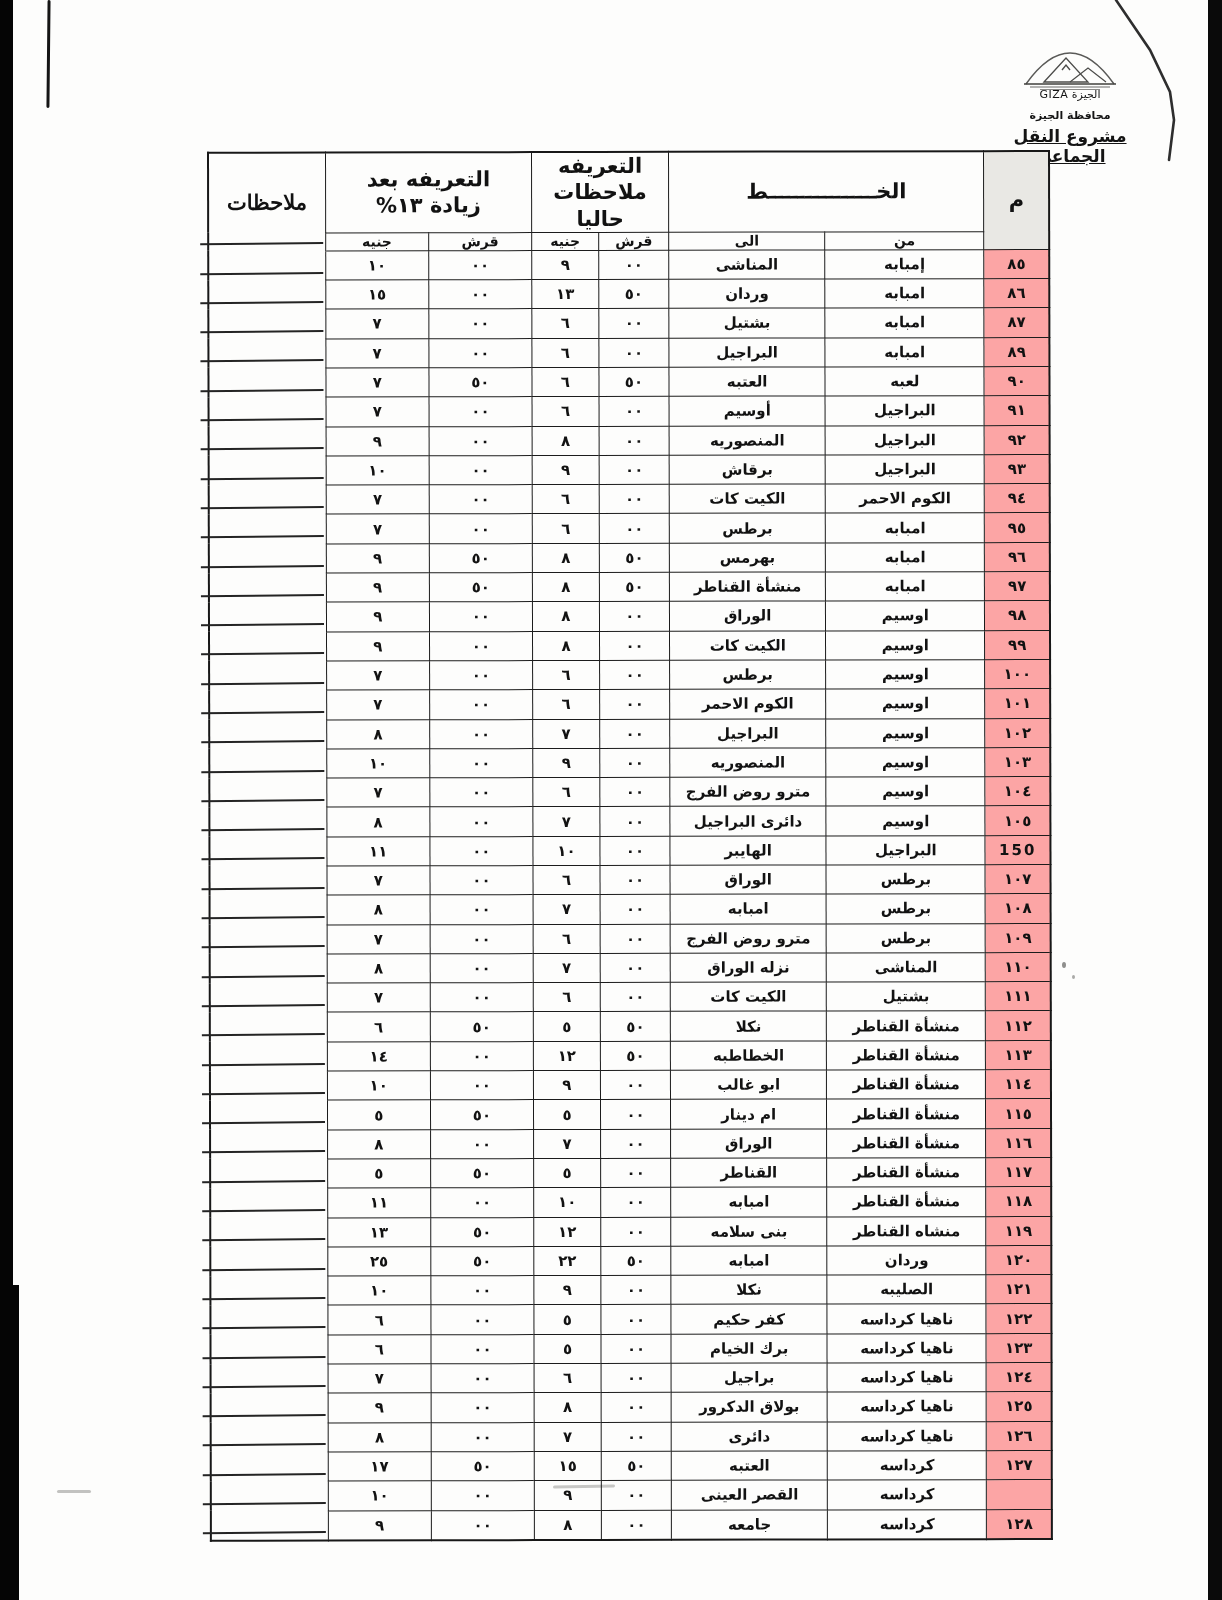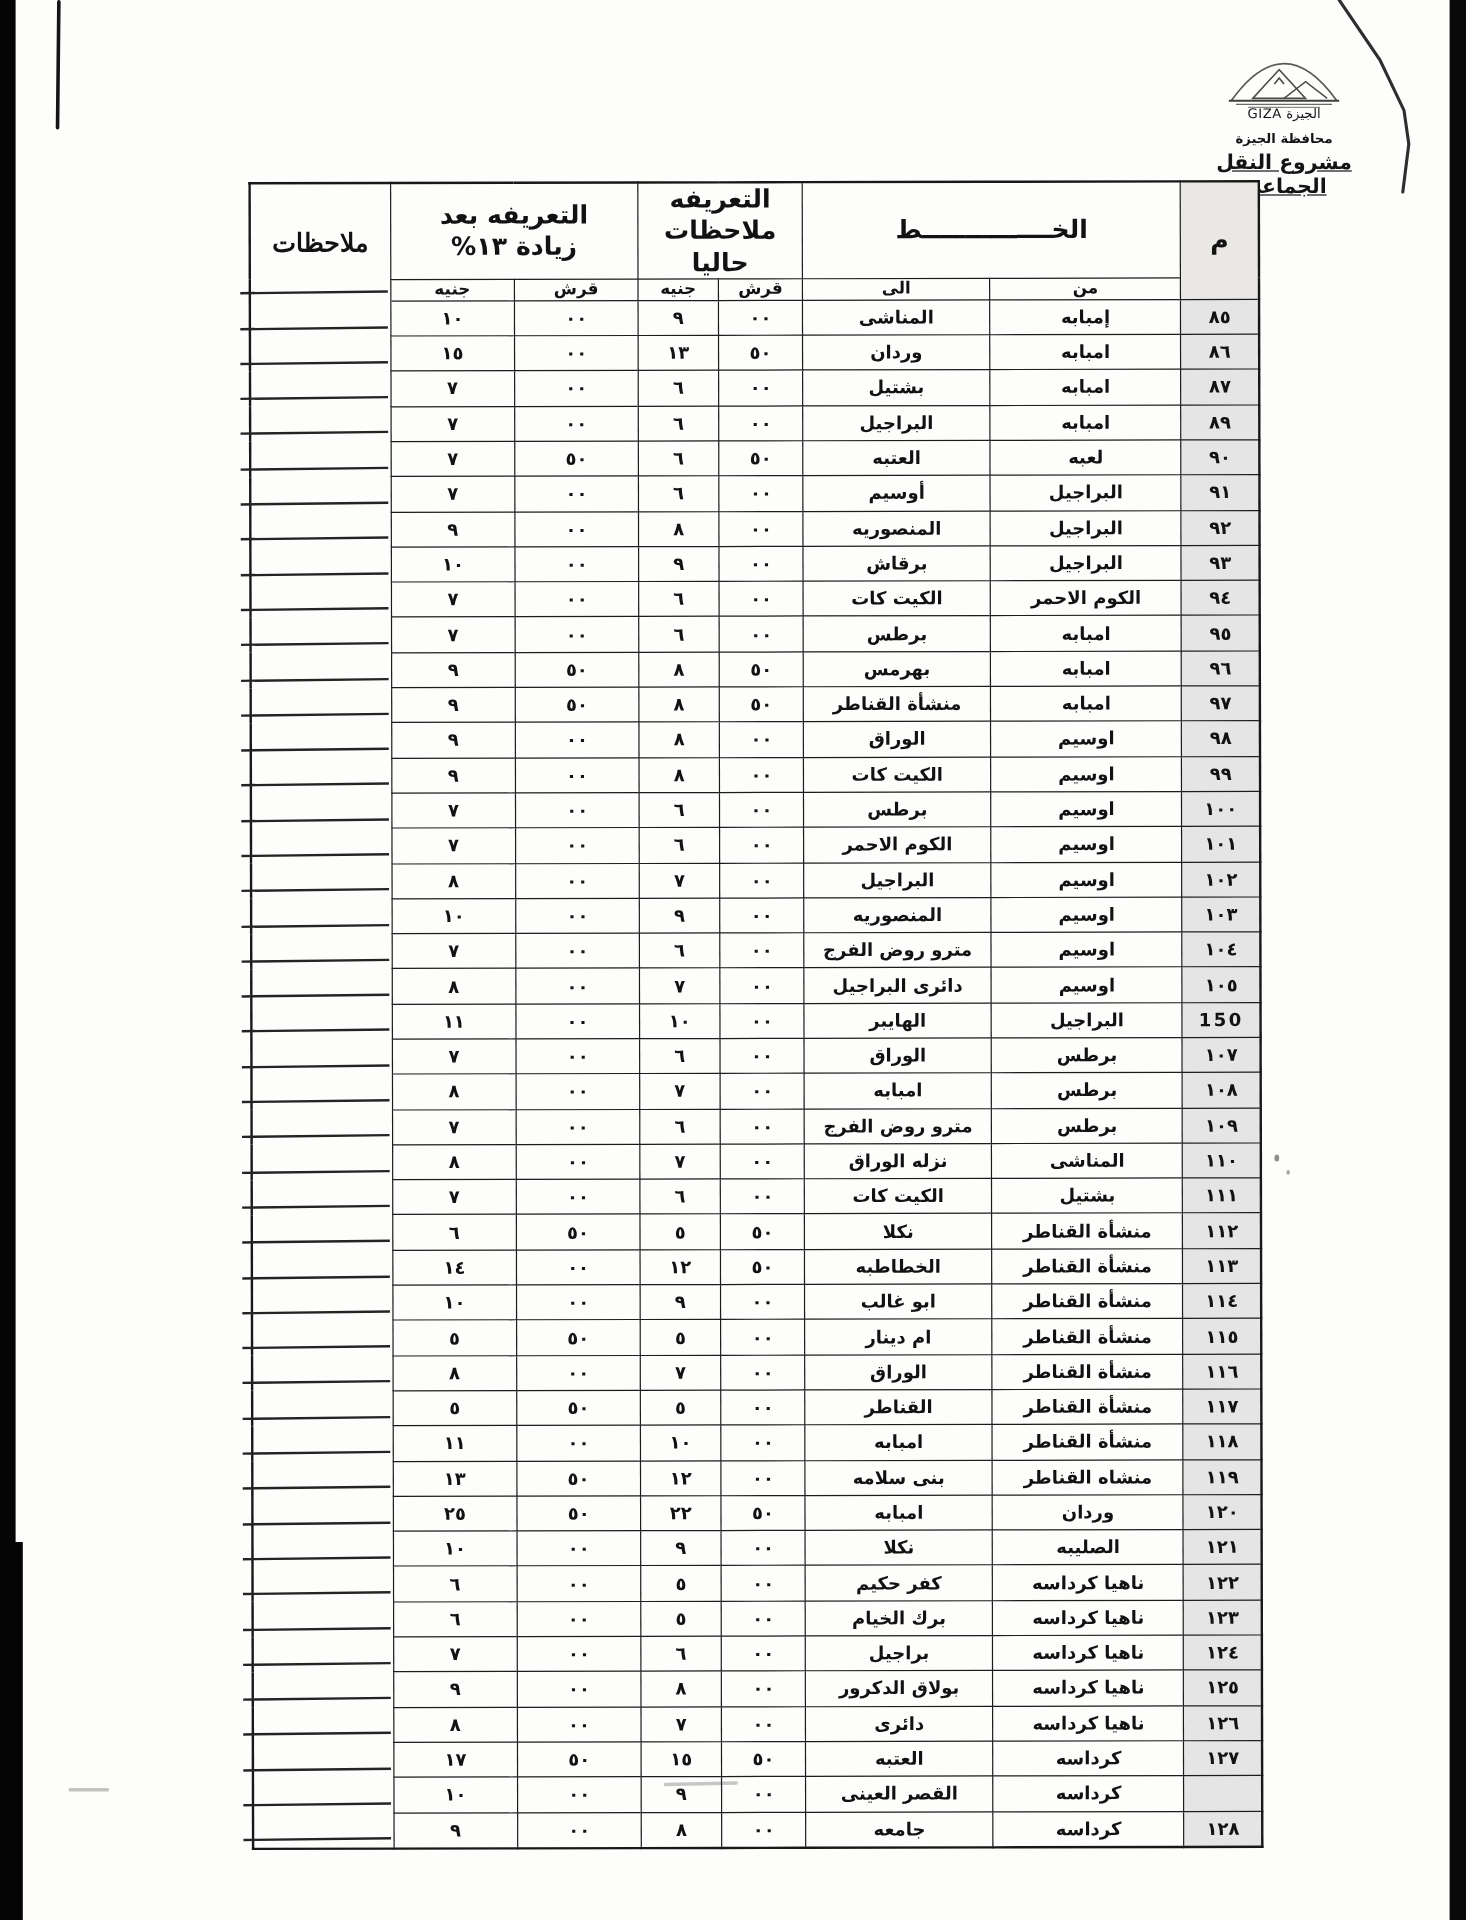--- a/index.html
+++ b/index.html
@@ -33,21 +33,21 @@
     border-collapse:collapse;table-layout:fixed;direction:rtl;
     transform:rotate(-0.12deg);transform-origin:top right;
   }
   table.tariff{border:2.5px solid #181818;}
   .tariff th,.tariff td{border:1.6px solid #1c1c1c;padding:0;text-align:center;vertical-align:middle;font-weight:bold;color:#121212;}
   .tariff thead tr.main th{height:42px;font-size:21px;line-height:1.25;white-space:pre-line;margin-top:12px;}
   .tariff thead tr.sub th{height:17px;font-size:14px;}
   .tariff tbody td{height:28.3px;font-size:15px;white-space:nowrap;}
   .h-serial{font-size:17px;background:#e9e8e4;}
   .h-line{letter-spacing:1px;}
-  .c-no{background:#e5e5e5;font-size:14px;letter-spacing:2px;}
+  .c-no{background:#fca5a5;font-size:14px;letter-spacing:2px;}
   
   .c-notes,.h-notes{border-top:none !important;border-bottom:none !important;position:relative;}
   .c-notes::after,.h-notes::after{
     content:"";position:absolute;left:-9px;right:2px;bottom:6px;height:2px;
     background:#242424;transform:rotate(-0.55deg);
   }
   .h-notes{font-size:16px;font-family:Liberation Serif, serif;}
 </style>
 </head>
 <body>

